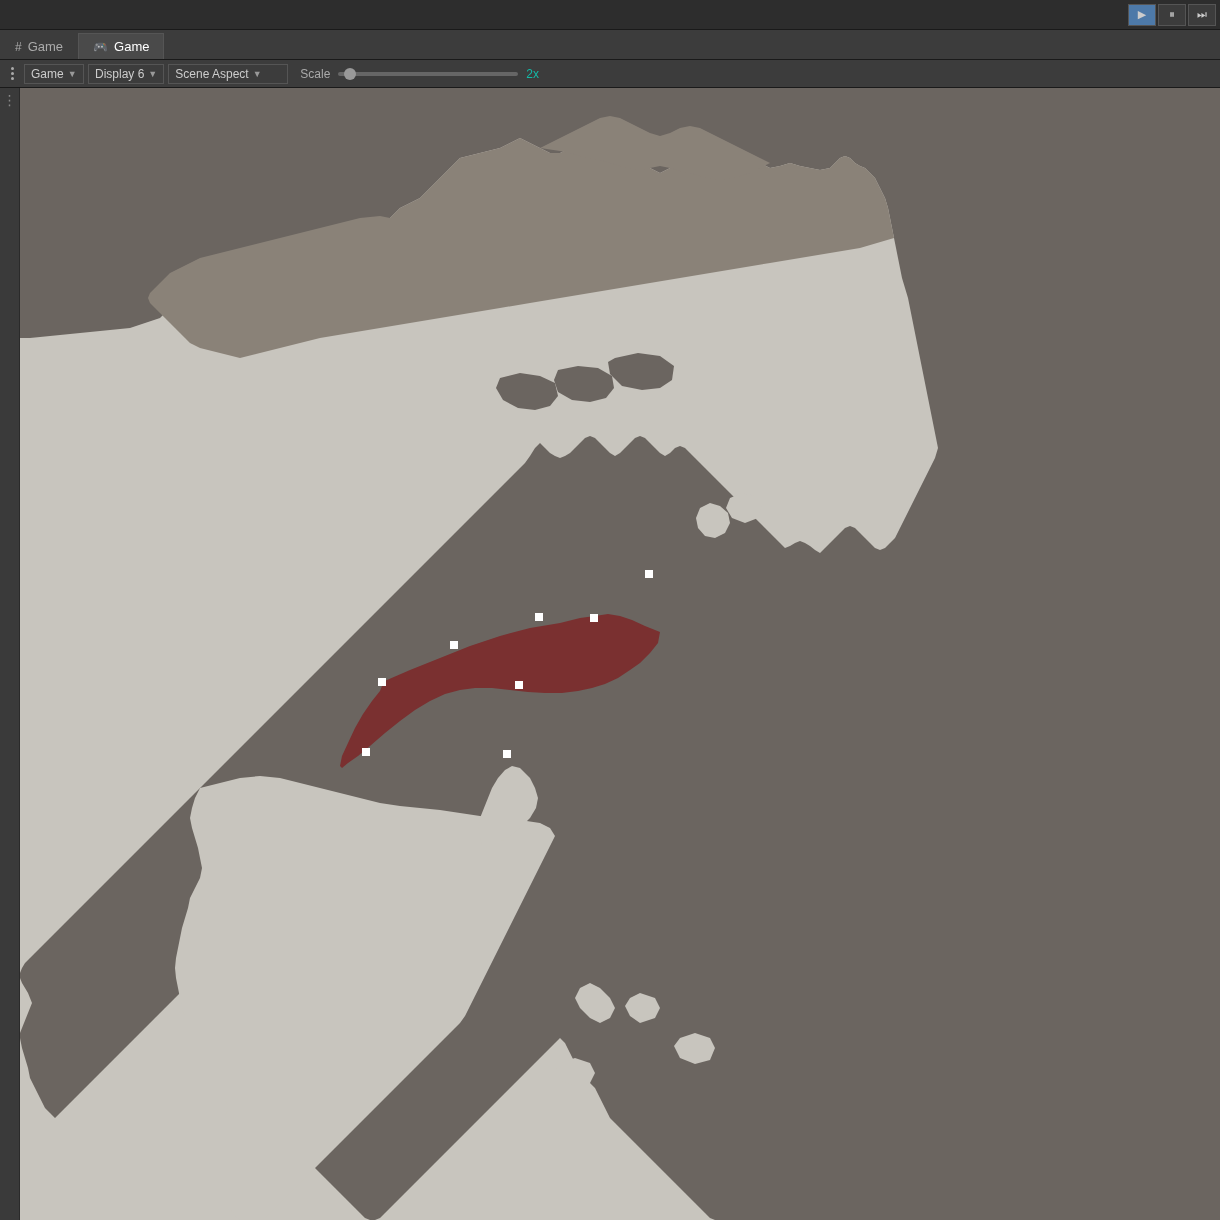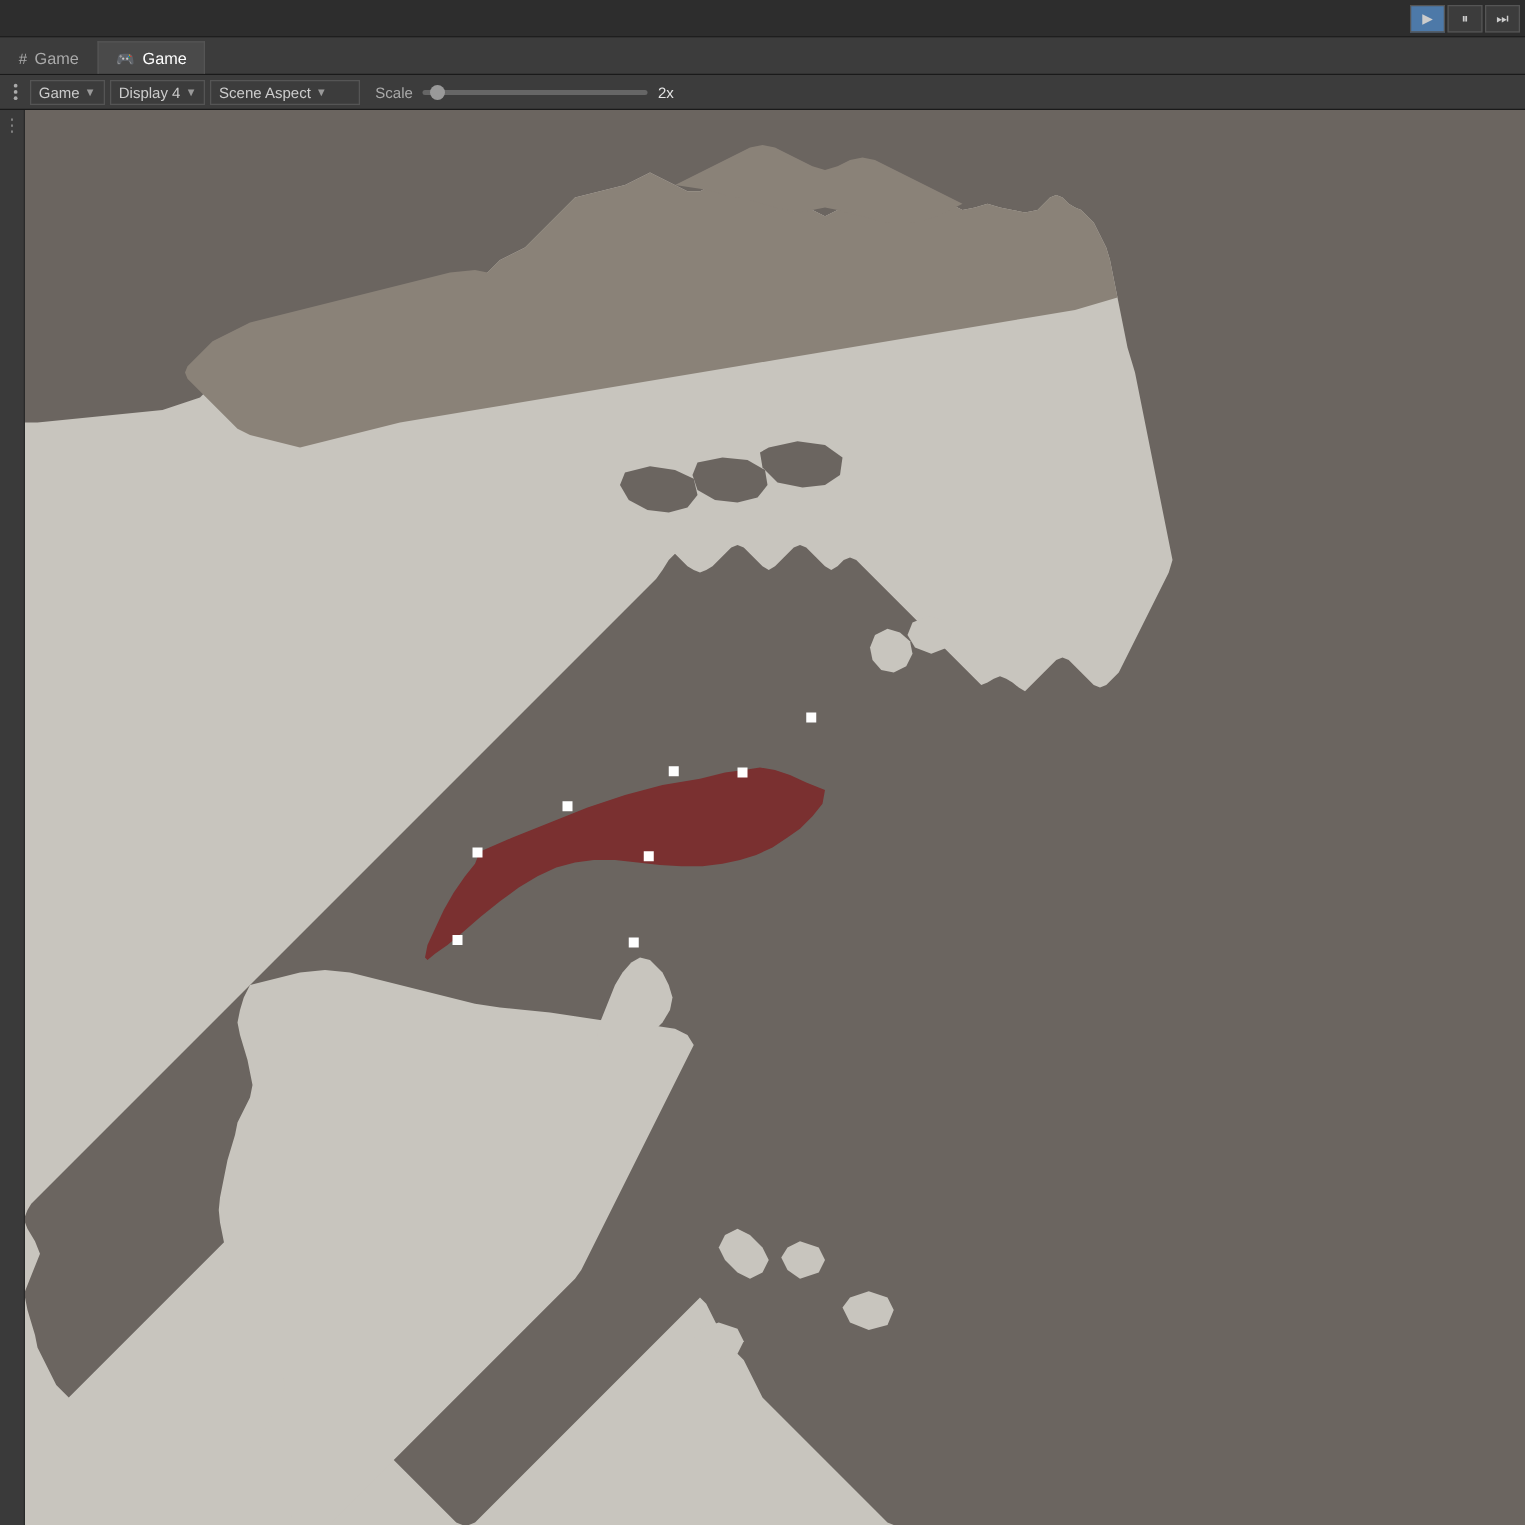--- a/index.html
+++ b/index.html
@@ -110,21 +110,21 @@
     }
     .scale-thumb {
       width: 12px;
       height: 12px;
       background: #999;
       border-radius: 50%;
       position: absolute;
       top: -4px;
       left: 6px;
     }
-    .scale-value { color: #e5e5e5; font-size: 12px; }
+    .scale-value { color: #14b8a6; font-size: 12px; }
 
     
     .game-view {
       position: relative;
       width: 1220px;
       height: calc(1220px - 88px);
       background: #6b6560;
       overflow: hidden;
     }
 
@@ -193,21 +193,21 @@
   <div class="menu-dots">
     <div class="dot"></div>
     <div class="dot"></div>
     <div class="dot"></div>
   </div>
   <div class="dropdown-btn">
     <span>Game</span>
     <span class="chevron">▼</span>
   </div>
   <div class="dropdown-btn">
-    <span>Display 4</span>
+    <span>Display 6</span>
     <span class="chevron">▼</span>
   </div>
   <div class="dropdown-btn" style="min-width: 120px;">
     <span>Scene Aspect</span>
     <span class="chevron">▼</span>
   </div>
   <span class="scale-label">Scale</span>
   <div class="scale-slider">
     <div class="scale-thumb"></div>
   </div>

